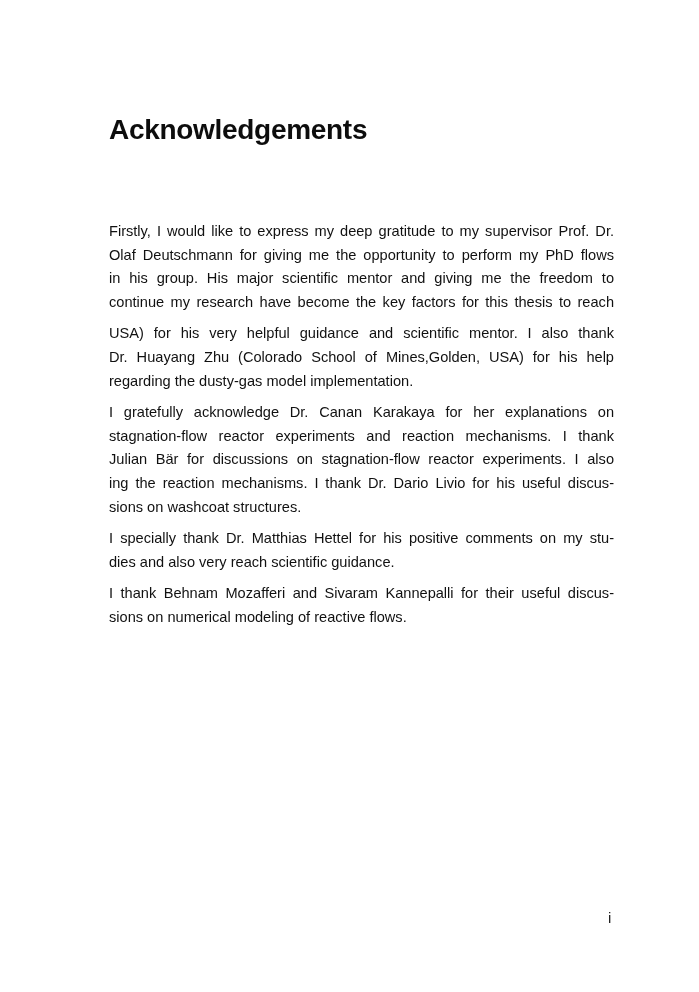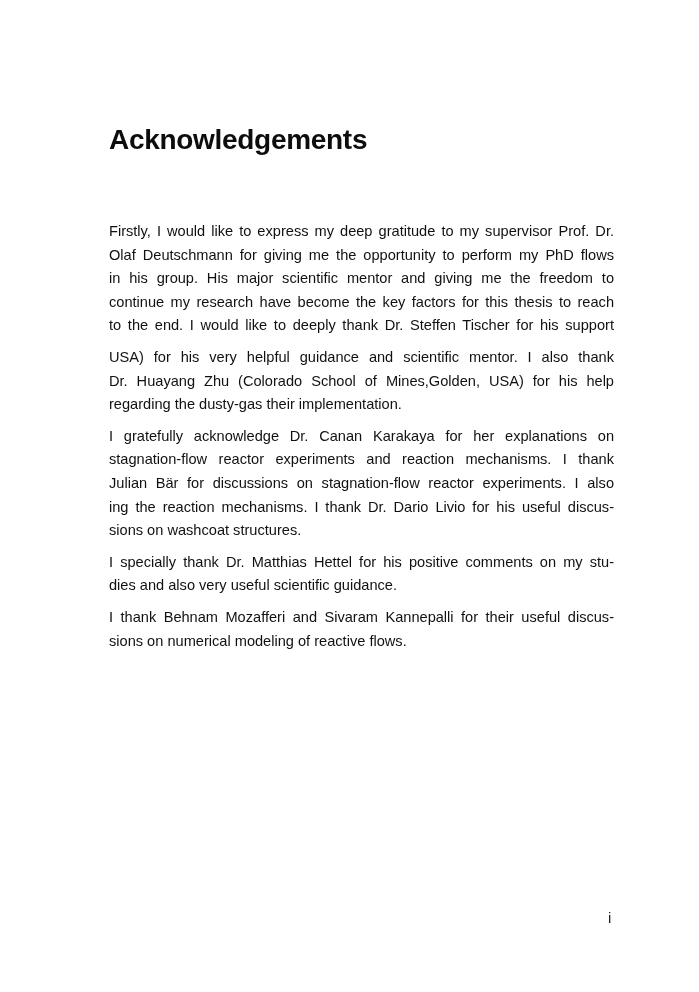--- a/index.html
+++ b/index.html
@@ -18,21 +18,21 @@
     .page {
       position: absolute;
       left: 0; top: 0;
       width: 699px;
       height: 992px;
       background: #ffffff;
     }
     .title {
       position: absolute;
       left: 109px;
-      top: 120px;
+      top: 110px;
       margin: 0;
       font-size: 28px;
       font-weight: bold;
       letter-spacing: -0.3px;
       color: #0d0d0d;
       line-height: 40px;
       white-space: nowrap;
     }
     .body-text {
       position: absolute;
@@ -69,37 +69,36 @@
 
 <div class="page">
   <h1 class="title">Acknowledgements</h1>
 
   <div class="body-text">
     <p class="para">
       <span class="line">Firstly, I would like to express my deep gratitude to my supervisor Prof. Dr.</span>
       <span class="line">Olaf Deutschmann for giving me the opportunity to perform my PhD flows</span>
       <span class="line">in his group. His major scientific mentor and giving me the freedom to</span>
       <span class="line">continue my research have become the key factors for this thesis to reach</span>
-      <span class="line">to the end. I would like to deeply thank Dr. Steffen Tischer for his support</span>
     </p>
     <p class="para">
       <span class="line">USA) for his very helpful guidance and scientific mentor. I also thank</span>
       <span class="line">Dr. Huayang Zhu (Colorado School of Mines,Golden, USA) for his help</span>
-      <span class="line last">regarding the dusty-gas their implementation.</span>
+      <span class="line last">regarding the dusty-gas model implementation.</span>
     </p>
     <p class="para">
       <span class="line">I gratefully acknowledge Dr. Canan Karakaya for her explanations on</span>
       <span class="line">stagnation-flow reactor experiments and reaction mechanisms. I thank</span>
       <span class="line">Julian Bär for discussions on stagnation-flow reactor experiments. I also</span>
       <span class="line">ing the reaction mechanisms. I thank Dr. Dario Livio for his useful discus-</span>
       <span class="line last">sions on washcoat structures.</span>
     </p>
     <p class="para">
       <span class="line">I specially thank Dr. Matthias Hettel for his positive comments on my stu-</span>
-      <span class="line last">dies and also very useful scientific guidance.</span>
+      <span class="line last">dies and also very reach scientific guidance.</span>
     </p>
     <p class="para">
       <span class="line">I thank Behnam Mozafferi and Sivaram Kannepalli for their useful discus-</span>
       <span class="line last">sions on numerical modeling of reactive flows.</span>
     </p>
   </div>
 
   <div class="page-number">i</div>
 </div>
 

